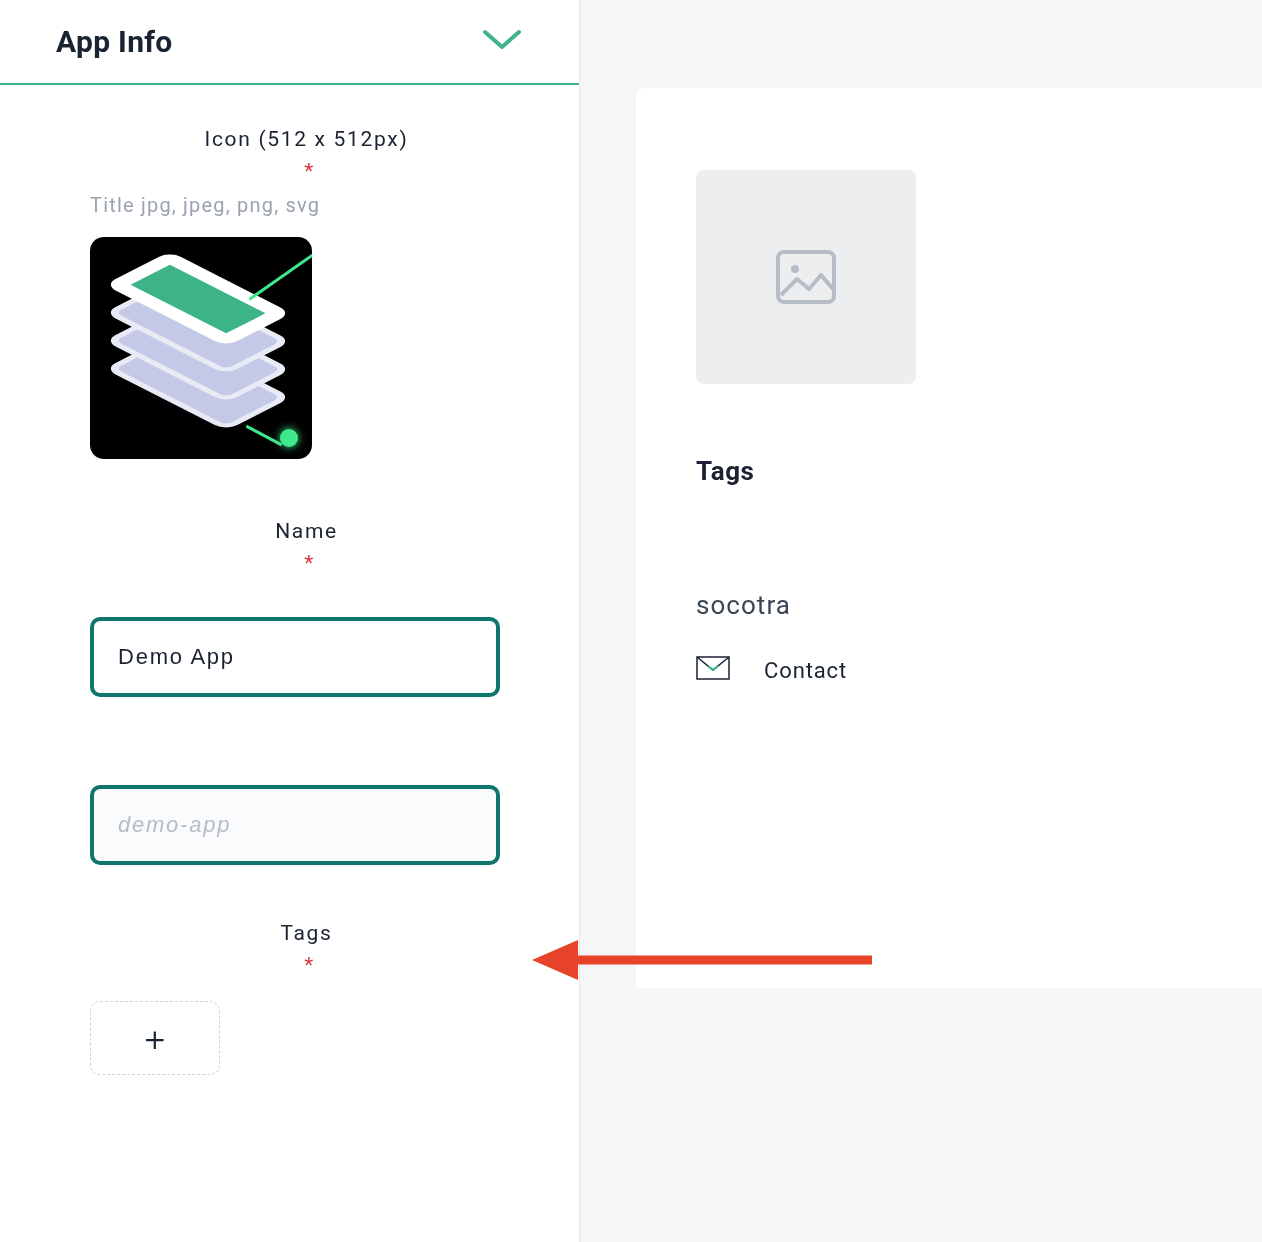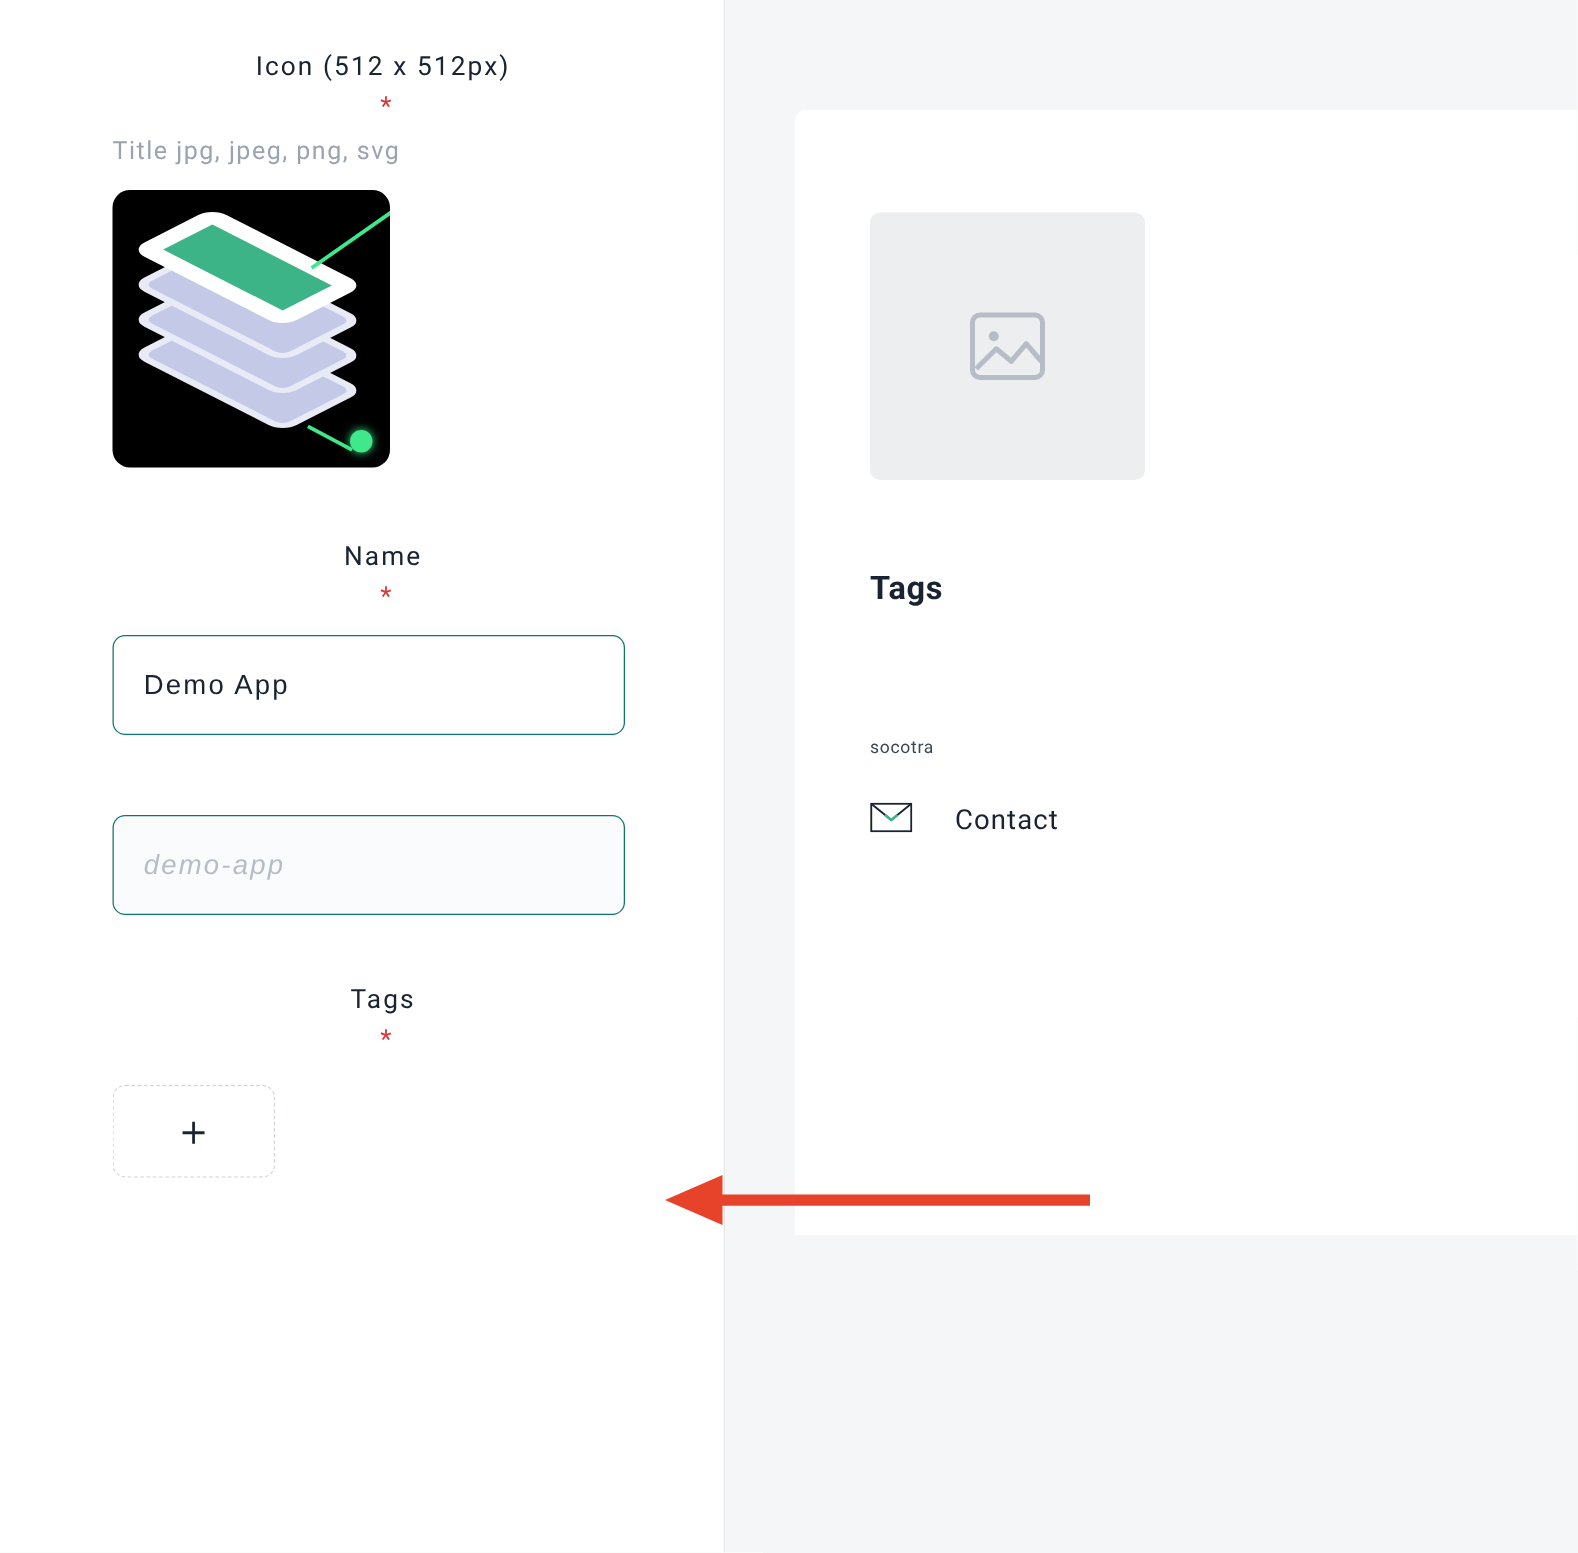--- a/index.html
+++ b/index.html
@@ -111,28 +111,28 @@
       background:#3fe88a; bottom:12px; right:14px;
       box-shadow: 0 0 8px #3fe88a;
     }
     .green-line2 {
       position:absolute; width:40px; height:3px; background:#3fe88a;
       bottom:22px; right:28px; transform:rotate(28deg);
     }
     .text-input {
       width: 410px;
       height: 80px;
-      border: 1px solid #0f766e;
+      border: 4px solid #0f766e;
       border-radius: 10px;
       padding: 0 24px;
       font-size: 22px;
       letter-spacing: 0.08em;
       color: #1a2332;
       background: #fff;
-      margin-top: 8px;
+      margin-top: 32px;
       margin-bottom: 56px;
     }
     .text-input.disabled {
       background: #fafbfc;
       color: #b6bdc7;
       font-style: italic;
     }
     .help-circle {
       display:inline-flex; align-items:center; justify-content:center;
       width:28px; height:28px; border:2px solid #b6bdc7; border-radius:50%;
@@ -173,21 +173,21 @@
     }
     .placeholder-box svg { color: #c1c7cf; }
     .side-h {
       font-size: 26px;
       font-weight: 700;
       color: #1a2332;
       margin-bottom: 52px;
       letter-spacing: 0.02em;
     }
     .dev-name {
-      font-size: 14px;
+      font-size: 26px;
       color: #3a4654;
       margin-bottom: 36px;
       letter-spacing: 0.04em;
     }
     .contact-row {
       display: flex;
       align-items: center;
       gap: 34px;
     }
     .contact-text {
@@ -200,20 +200,28 @@
       top: 930px;
       left: 522px;
       pointer-events: none;
     }
   </style>
 </head>
 <body>
 
 <div class="page">
   <div class="left-panel">
+    <div class="section-header">
+      <span class="section-title">App Info</span>
+      <span class="chevron">
+        <svg width="42" height="26" viewBox="0 0 42 26" fill="none">
+            <path d="M4 5 L21 20 L38 5" stroke="#3cb487" stroke-width="4" stroke-linecap="round" stroke-linejoin="round"></path>
+          </svg>
+      </span>
+    </div>
 
     <div class="form-body">
       
       <div class="field-label">
         <span>Icon (512 x 512px)</span>
         <span class="required">*</span>
       </div>
       <div class="helper-text">Title jpg, jpeg, png, svg</div>
       <div class="icon-preview">
         <div class="icon-stack">

